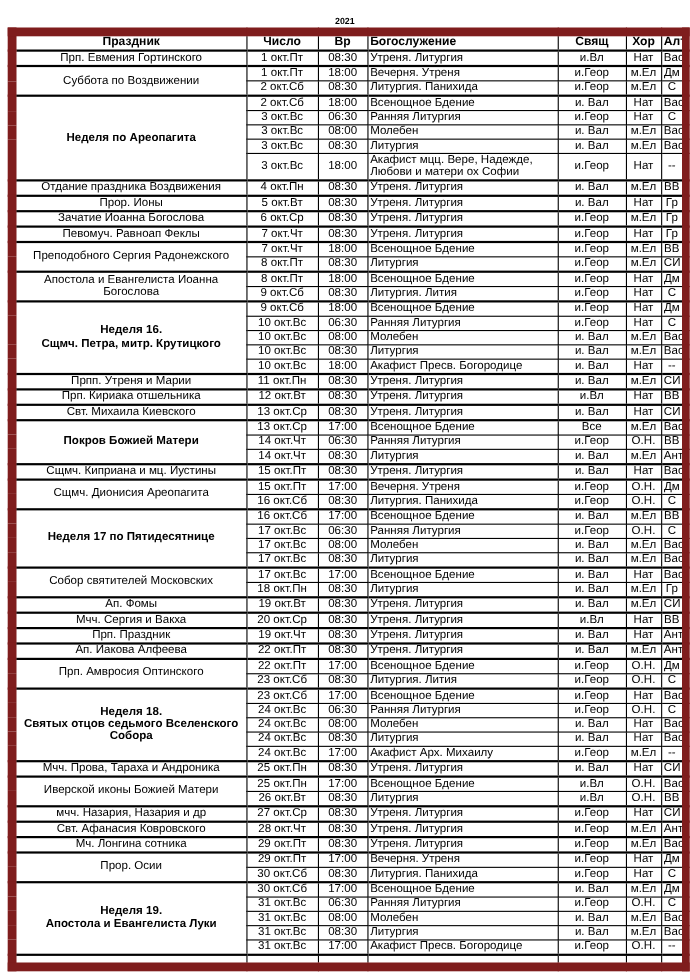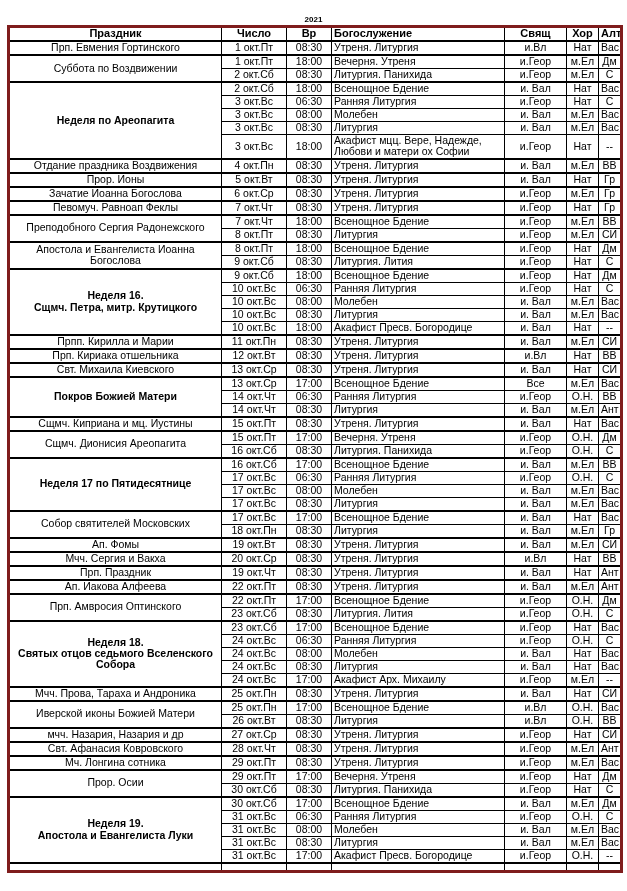--- a/index.html
+++ b/index.html
@@ -19,21 +19,21 @@
     font-weight: bold;
     padding-top: 15px;
     height: 10px;
     line-height: 10px;
   }
   table.schedule {
     border-collapse: collapse;
     table-layout: fixed;
     margin-left: 7px;
     width: 613px;
-    border: 3px solid #7f1d1d;
+    border: 8px solid #7f1d1d;
   }
   .schedule th, .schedule td {
     border: 1px solid #000;
     font-size: 10.5px;
     line-height: 1.08;
     padding: 0 2px;
     height: 12px;
     text-align: center;
     vertical-align: middle;
     overflow: hidden;
@@ -250,21 +250,21 @@
         </tr>
         <tr>
           <td class="c-date">10 окт.Вс</td>
           <td class="c-time">18:00</td>
           <td class="c-service">Акафист Пресв. Богородице</td>
           <td class="c-priest">и. Вал</td>
           <td class="c-choir">Нат</td>
           <td class="c-altar">--</td>
         </tr>
         <tr class="group-start">
-          <td class="c-holiday" rowspan="1">Прпп. Кирилла и Марии</td>
+          <td class="c-holiday" rowspan="1">Прпп. Утреня и Марии</td>
           <td class="c-date">11 окт.Пн</td>
           <td class="c-time">08:30</td>
           <td class="c-service">Утреня. Литургия</td>
           <td class="c-priest">и. Вал</td>
           <td class="c-choir">м.Ел</td>
           <td class="c-altar">СИ</td>
         </tr>
         <tr class="group-start">
           <td class="c-holiday" rowspan="1">Прп. Кириака отшельника</td>
           <td class="c-date">12 окт.Вт</td>

